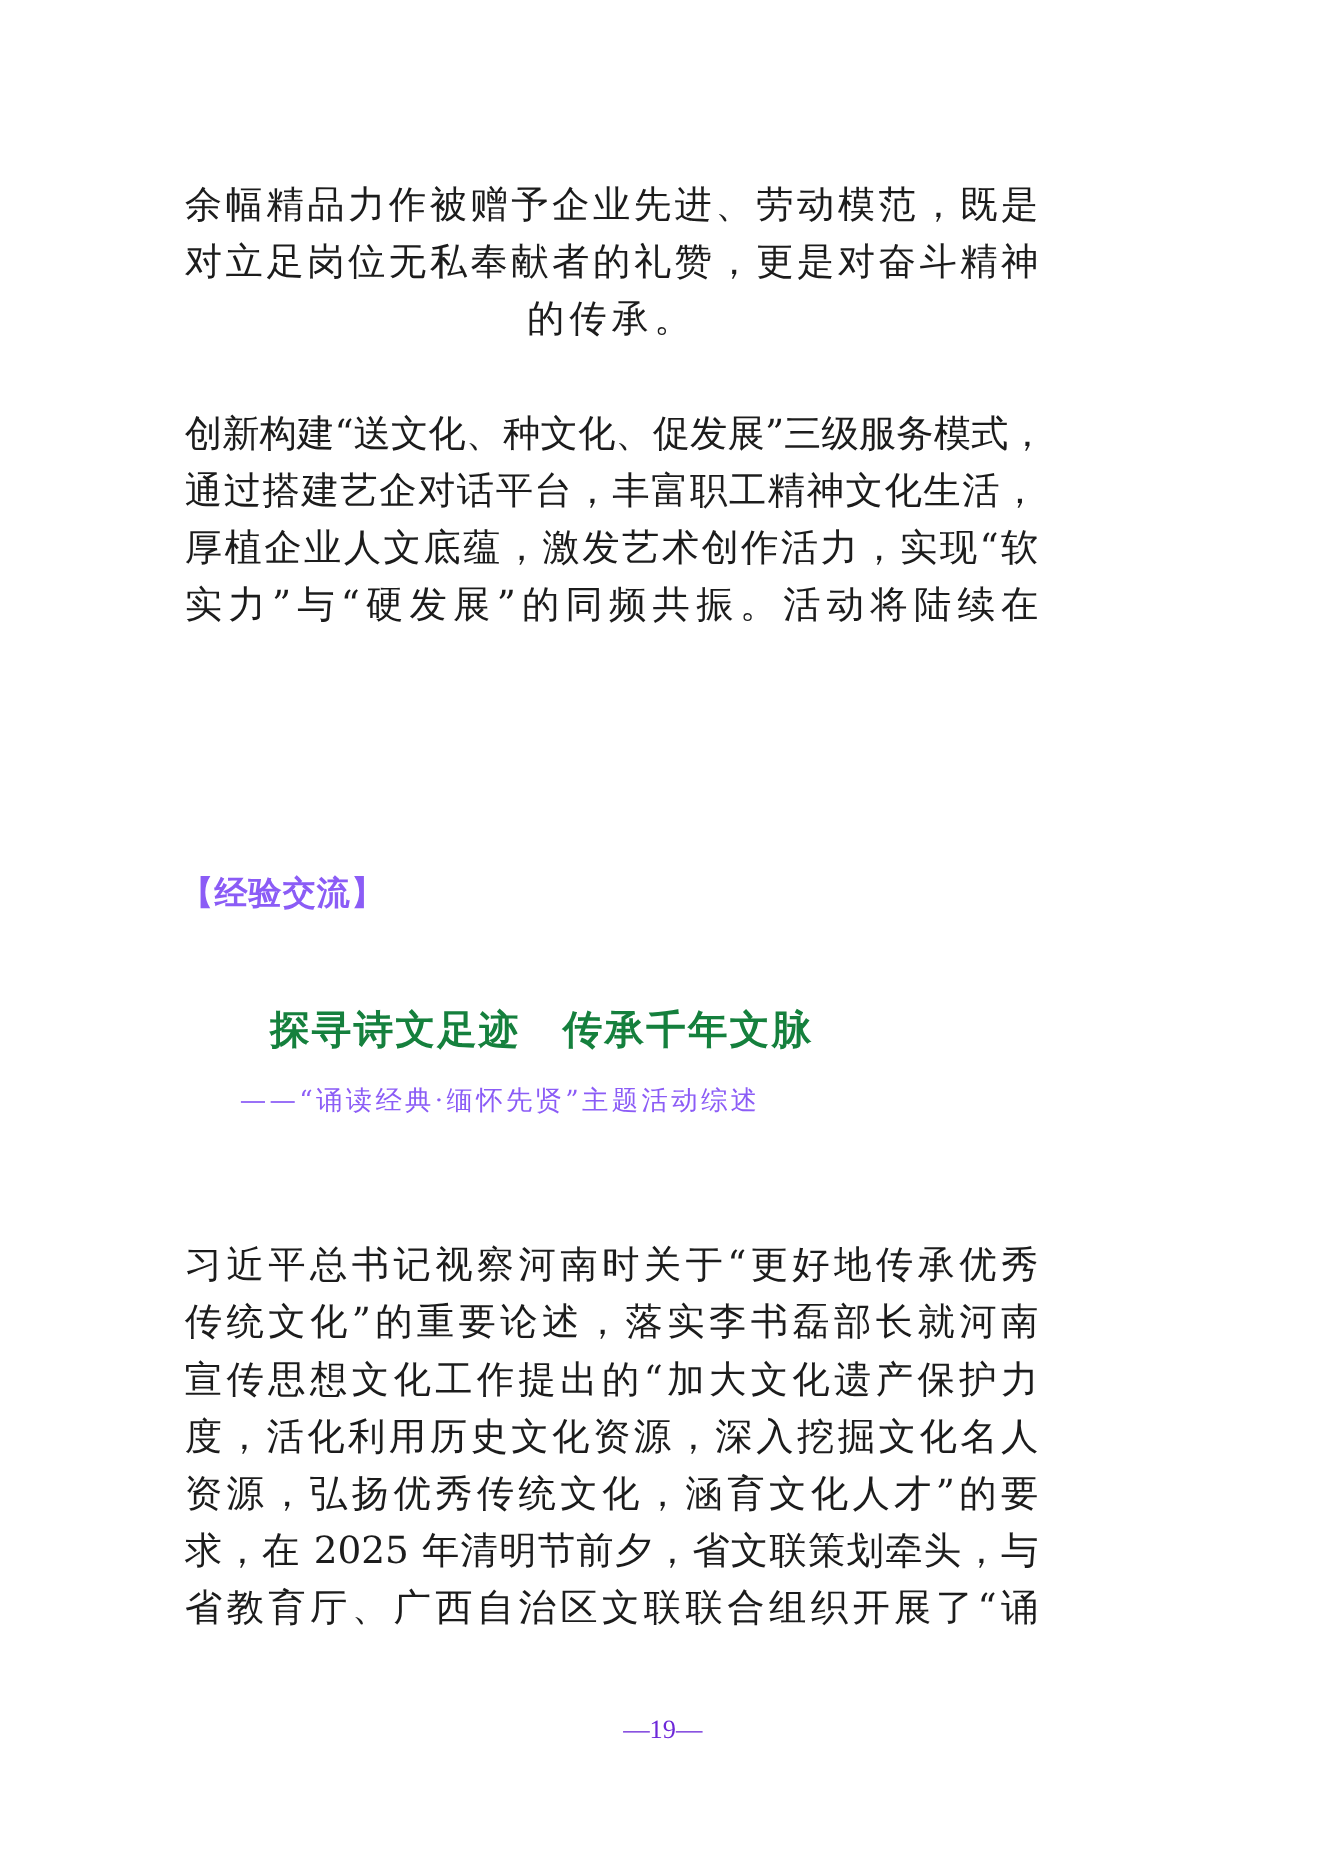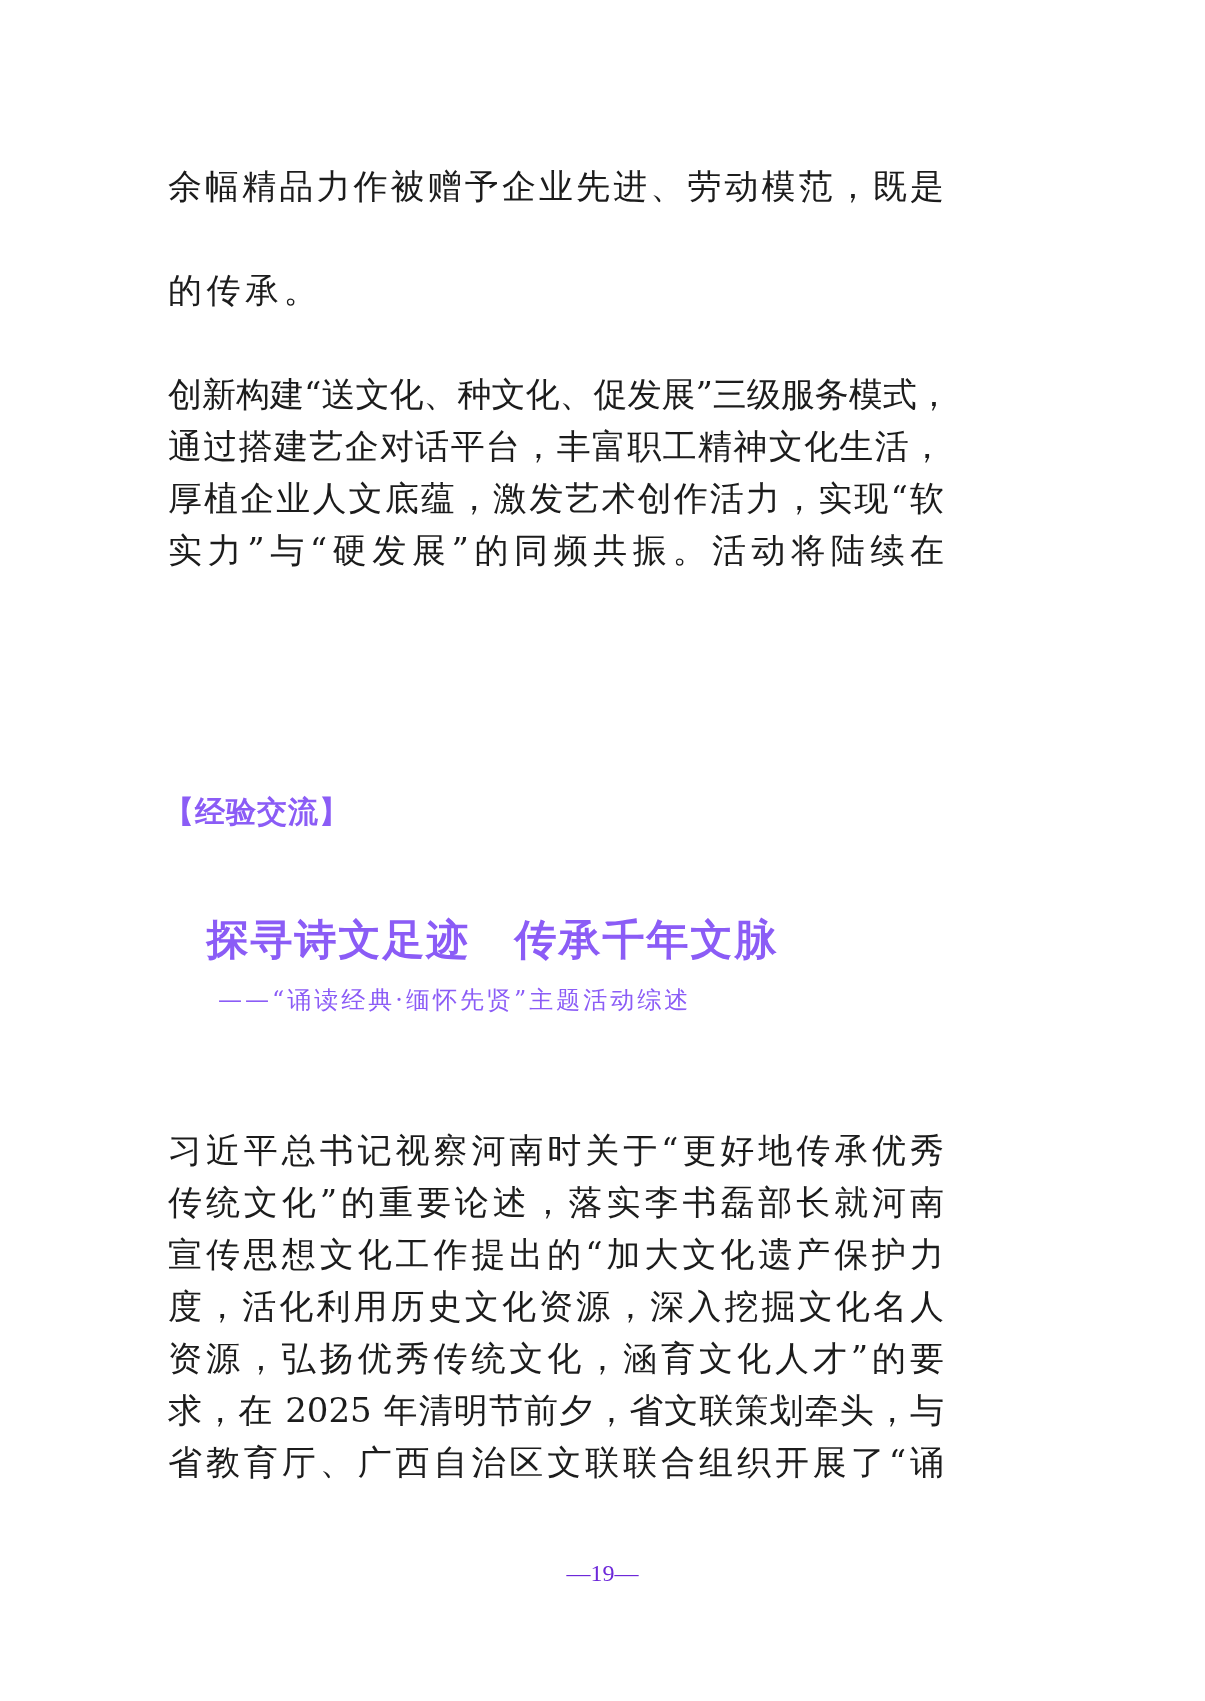--- a/index.html
+++ b/index.html
@@ -2,52 +2,53 @@
 <html><head>
 <meta charset="utf-8">
 <style>
   html, body { margin: 0; padding: 0; background: #ffffff; }
   body { width: 1205px; height: 1701px; position: relative; overflow: hidden; }
   .page { position: absolute; left: 0; top: 0; width: 1205px; height: 1701px; background: #fff; color: #1a1a1a; padding-left: 20px; }
   .line {
     position: absolute; left: 168px; width: 776px; height: 52px;
     font-family: "DejaVu Serif", "Liberation Serif", serif;
     font-size: 34px; line-height: 52px; letter-spacing: 4.5px;
-    white-space: nowrap; overflow: visible; color: #1c1c1c;
+    white-space: nowrap; overflow: visible; color: #1c1c1c; text-align: center;
   }
   .line.just { text-align: justify; text-align-last: justify; letter-spacing: 0; }
   .line.indent { padding-left: 72px; width: 704px; }
   .section-tag {
     position: absolute; left: 164px; top: 792px;
     font-family: "DejaVu Sans", "Liberation Sans", sans-serif;
     font-size: 30px; font-weight: bold; letter-spacing: 1px; color: #8b5cf6;
   }
   .title {
     position: absolute; left: 0; width: 985px; top: 912px; text-align: center;
     font-family: "DejaVu Serif", "Liberation Serif", serif;
-    font-size: 42px; font-weight: bold; letter-spacing: 2px; color: #8b5cf6;
+    font-size: 36px; font-weight: bold; letter-spacing: 2px; color: #15803d;
     white-space: pre;
   }
   .subtitle {
     position: absolute; left: 218px; top: 984px; width: 780px;
     font-family: "DejaVu Serif", "Liberation Serif", serif;
     font-size: 24px; letter-spacing: 3px; color: #8b5cf6; white-space: nowrap;
   }
   .page-num {
     position: absolute; left: 0; width: 1205px; top: 1560px; text-align: center;
     font-family: "Liberation Serif", "DejaVu Serif", serif;
     font-size: 24px; color: #6d28d9;
   }
 </style>
 </head>
 <body>
 
 <div class="page">
 
   <div class="line just" style="top:160px">余幅精品力作被赠予企业先进、劳动模范，既是</div>
+  <div class="line just" style="top:212px">对立足岗位无私奉献者的礼赞，更是对奋斗精神</div>
   <div class="line" style="top:264px">的传承。</div>
 
   <div class="line just" style="top:368px">创新构建“送文化、种文化、促发展”三级服务模式，</div>
   <div class="line just" style="top:420px">通过搭建艺企对话平台，丰富职工精神文化生活，</div>
   <div class="line just" style="top:472px">厚植企业人文底蕴，激发艺术创作活力，实现“软</div>
   <div class="line just" style="top:524px">实力”与“硬发展”的同频共振。活动将陆续在</div>
 
   <div class="section-tag">【经验交流】</div>
 
   <div class="title">探寻诗文足迹　传承千年文脉</div>

